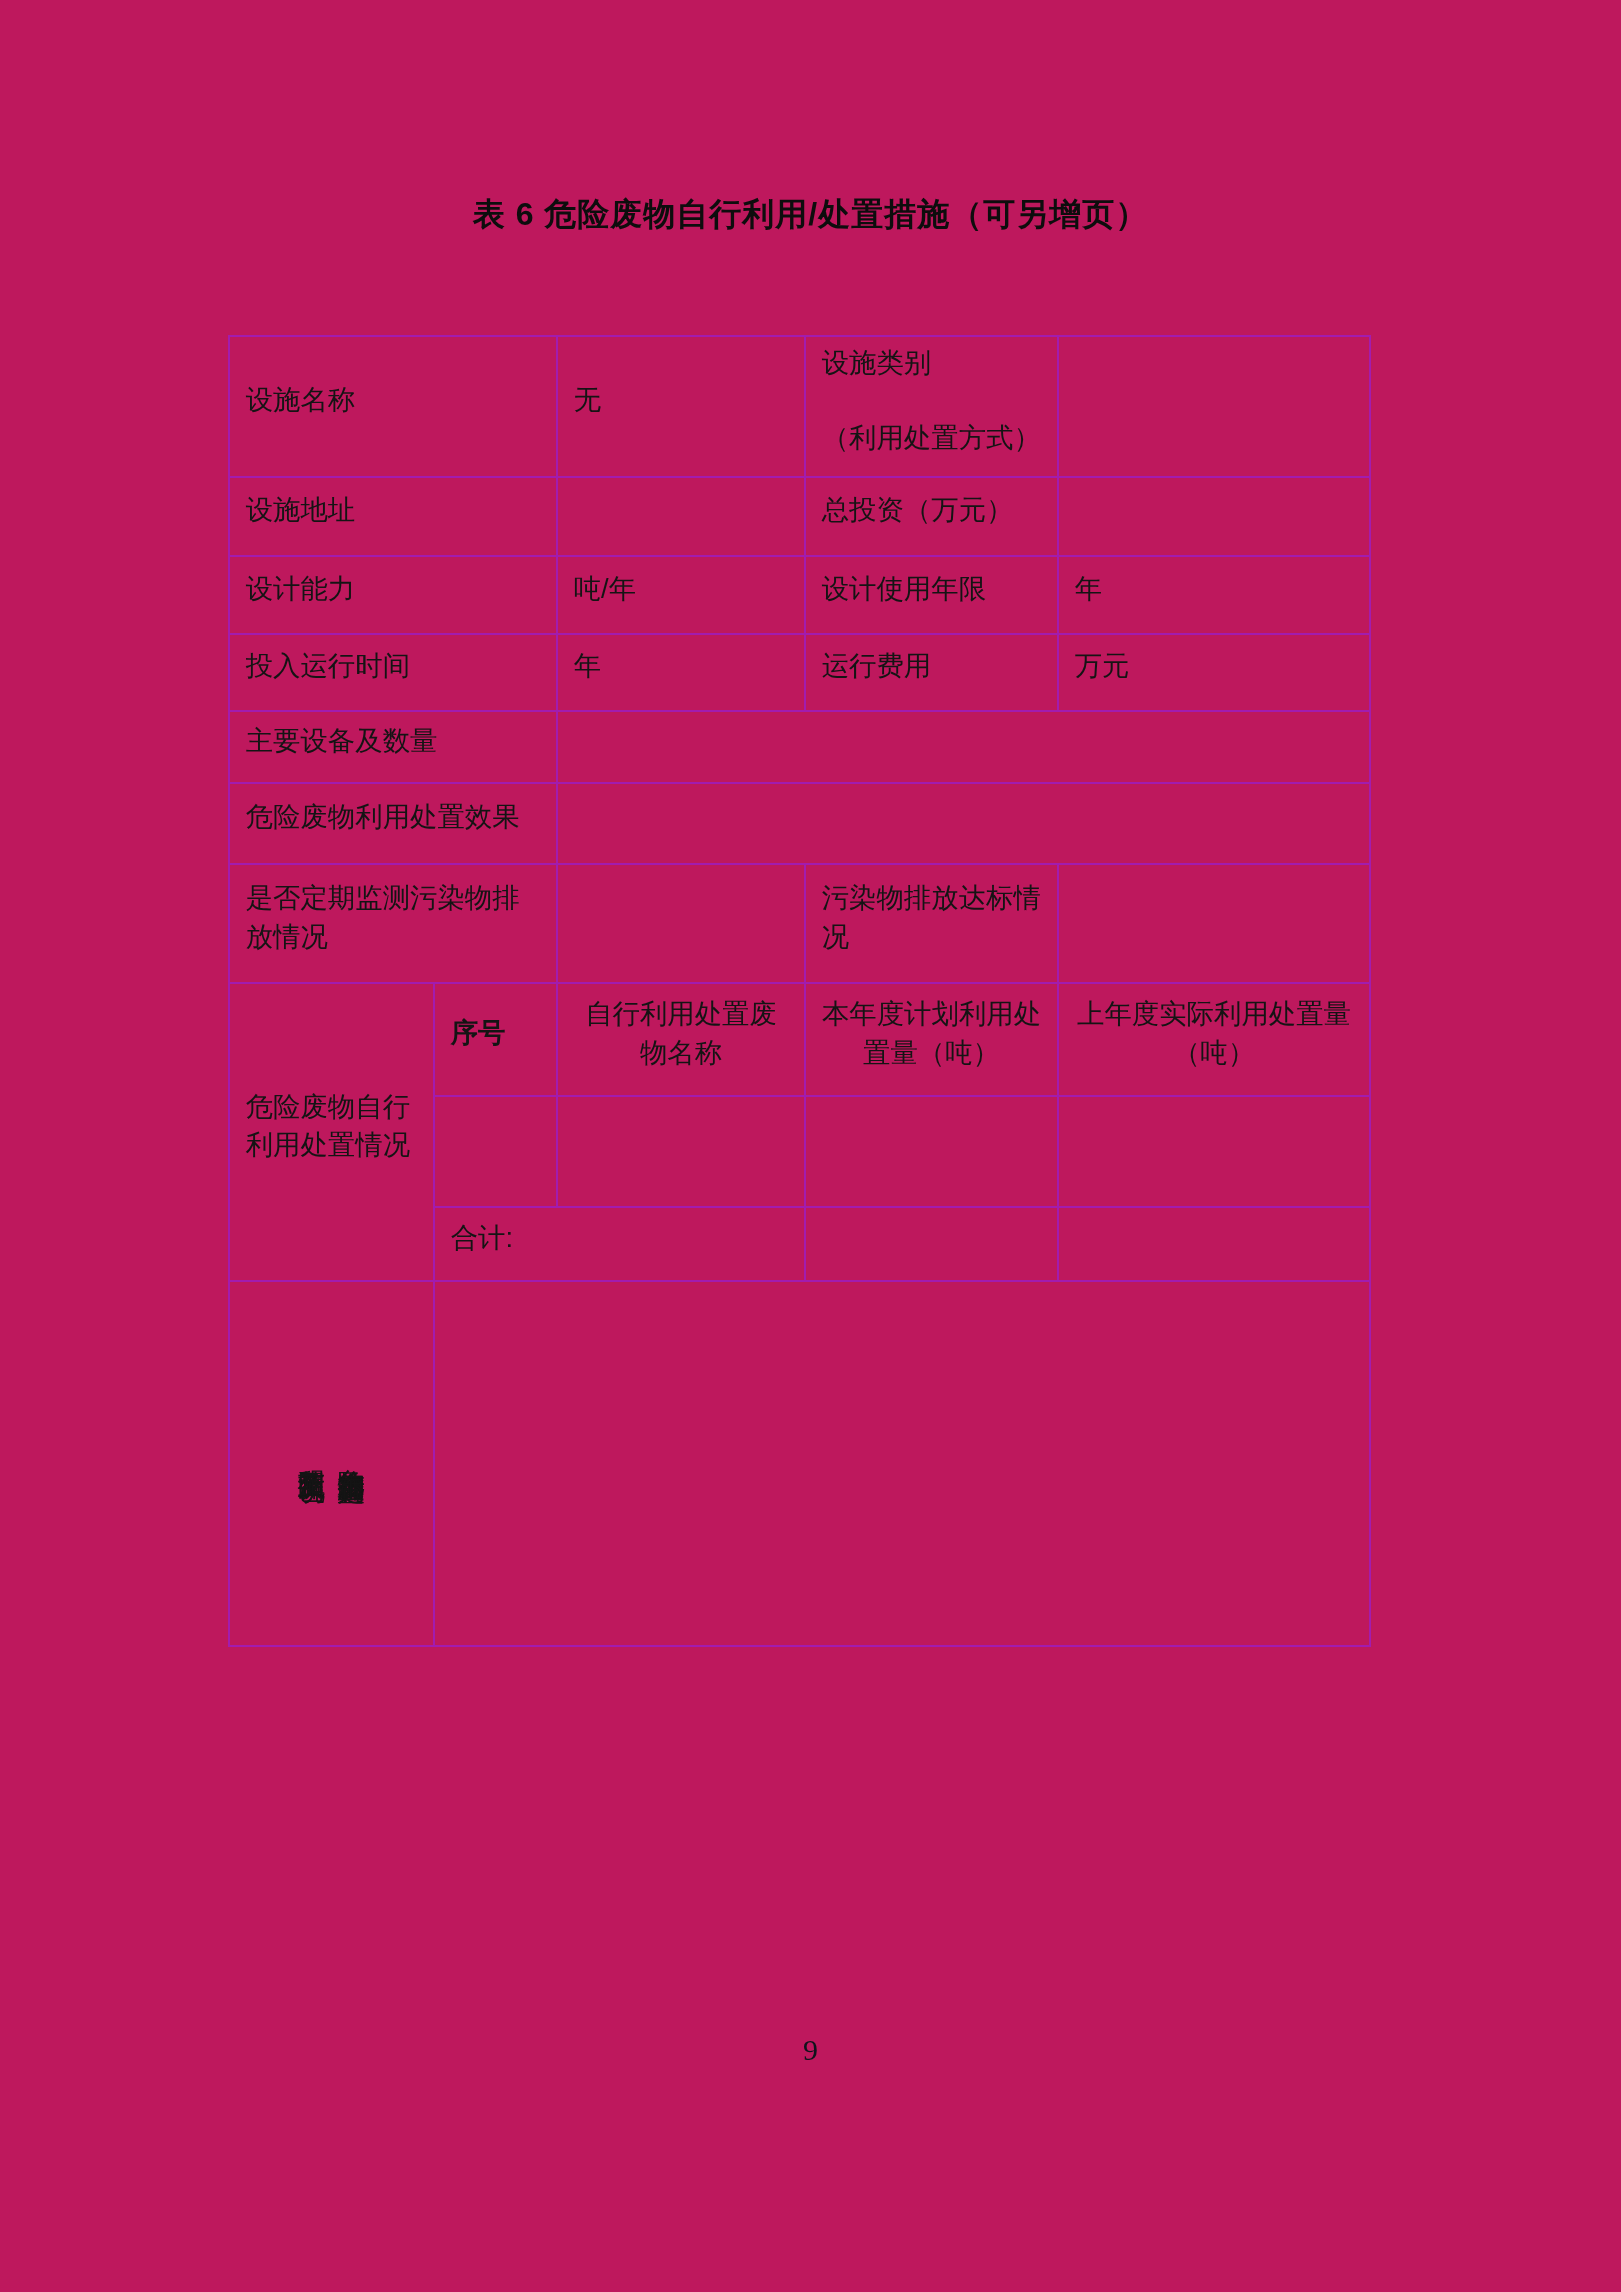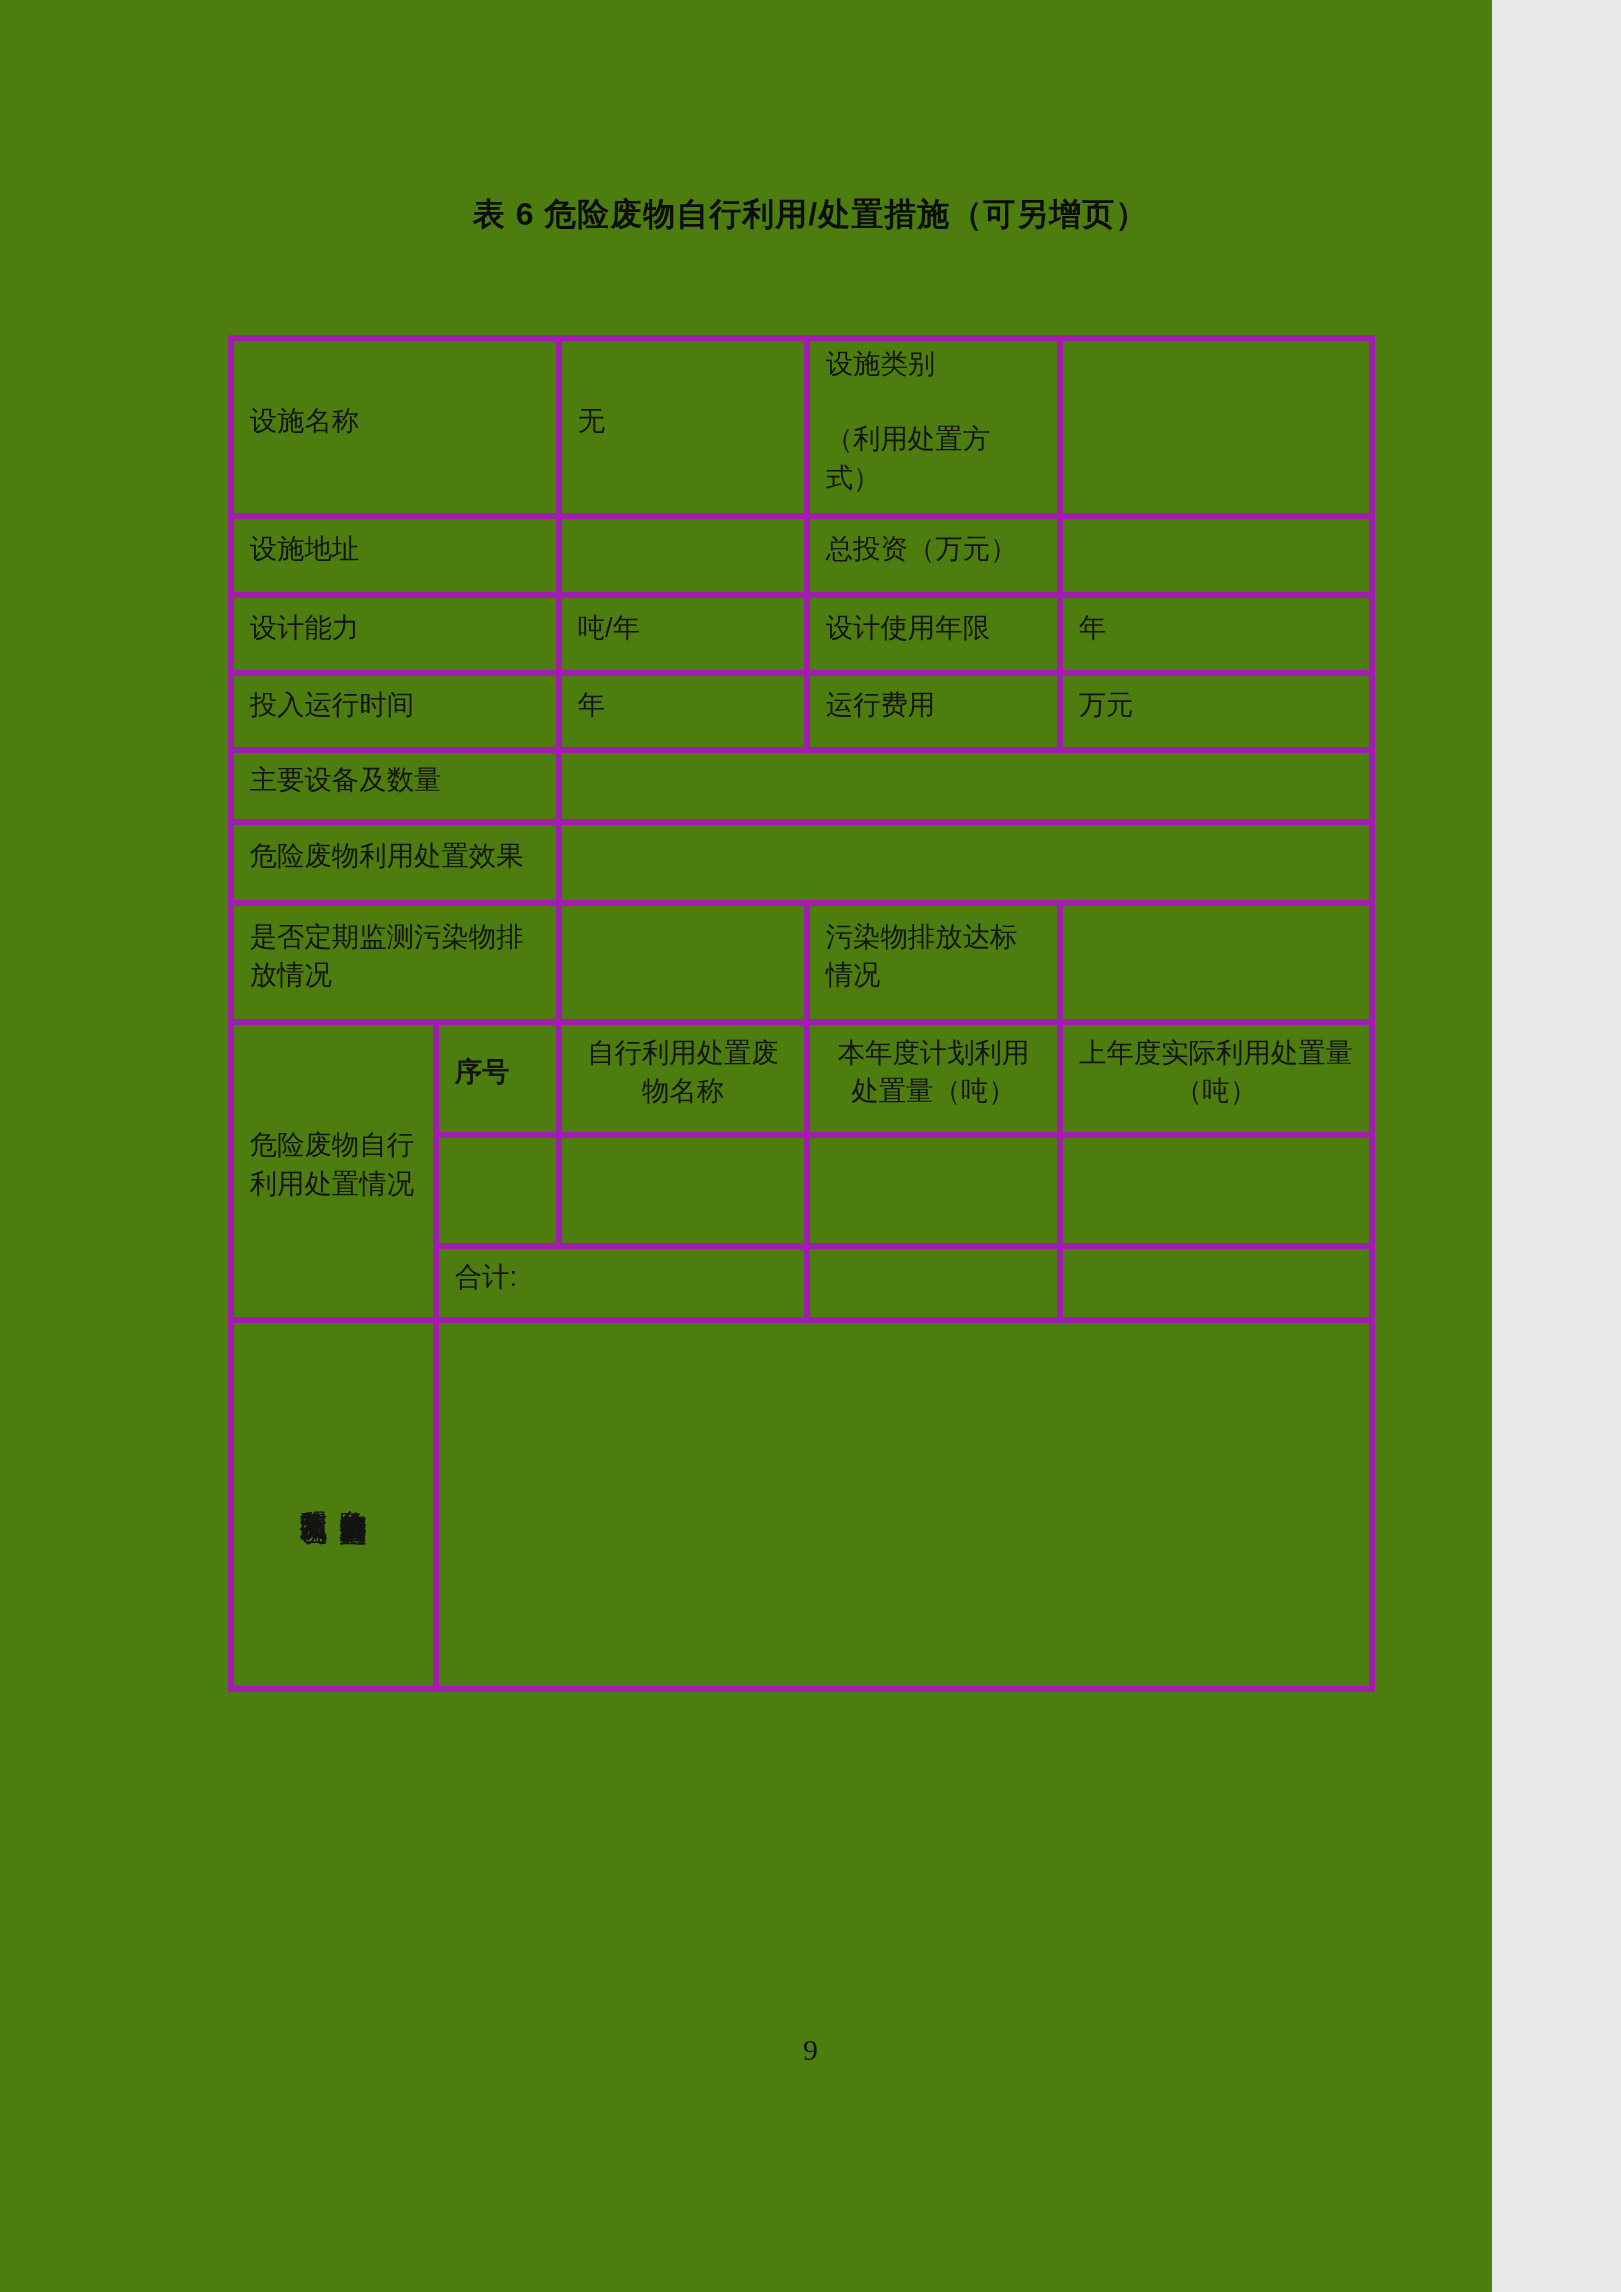--- a/index.html
+++ b/index.html
@@ -1,19 +1,19 @@
 <!DOCTYPE html>
 <html><head>
 <meta charset="utf-8">
 <style>
   html,body{margin:0;padding:0;background:#e8e8e8;}
   .page{
     position:relative;
-    width:1492px;height:2293px;
-    background:#4d7c0f;
+    width:1621px;height:2293px;
+    background:#be185d;
     font-family:"Liberation Sans","DejaVu Sans",sans-serif;
     color:#151515;
     overflow:hidden;
   }
   .doc-title{
     position:absolute;
     left:0;top:193px;width:1621px;
     text-align:center;
     font-size:32px;
     font-weight:bold;
@@ -24,21 +24,21 @@
     position:absolute;
     left:228px;top:335px;
     width:1140px;
     border-collapse:collapse;
     table-layout:fixed;
     border:2.9px solid #1b1b1b;
     font-size:27.4px;
     color:#141414;
   }
   table.form-table td{
-    border:6px solid #a21caf;
+    border:2px solid #a21caf;
     vertical-align:middle;
     padding:3.9px 15.7px 15.7px 15.7px;
     line-height:1.4;
     overflow:hidden;
     word-break:normal;
     margin-top:44px;
   }
   
   tr.r1{height:141px;}
   tr.r2{height:79px;}

